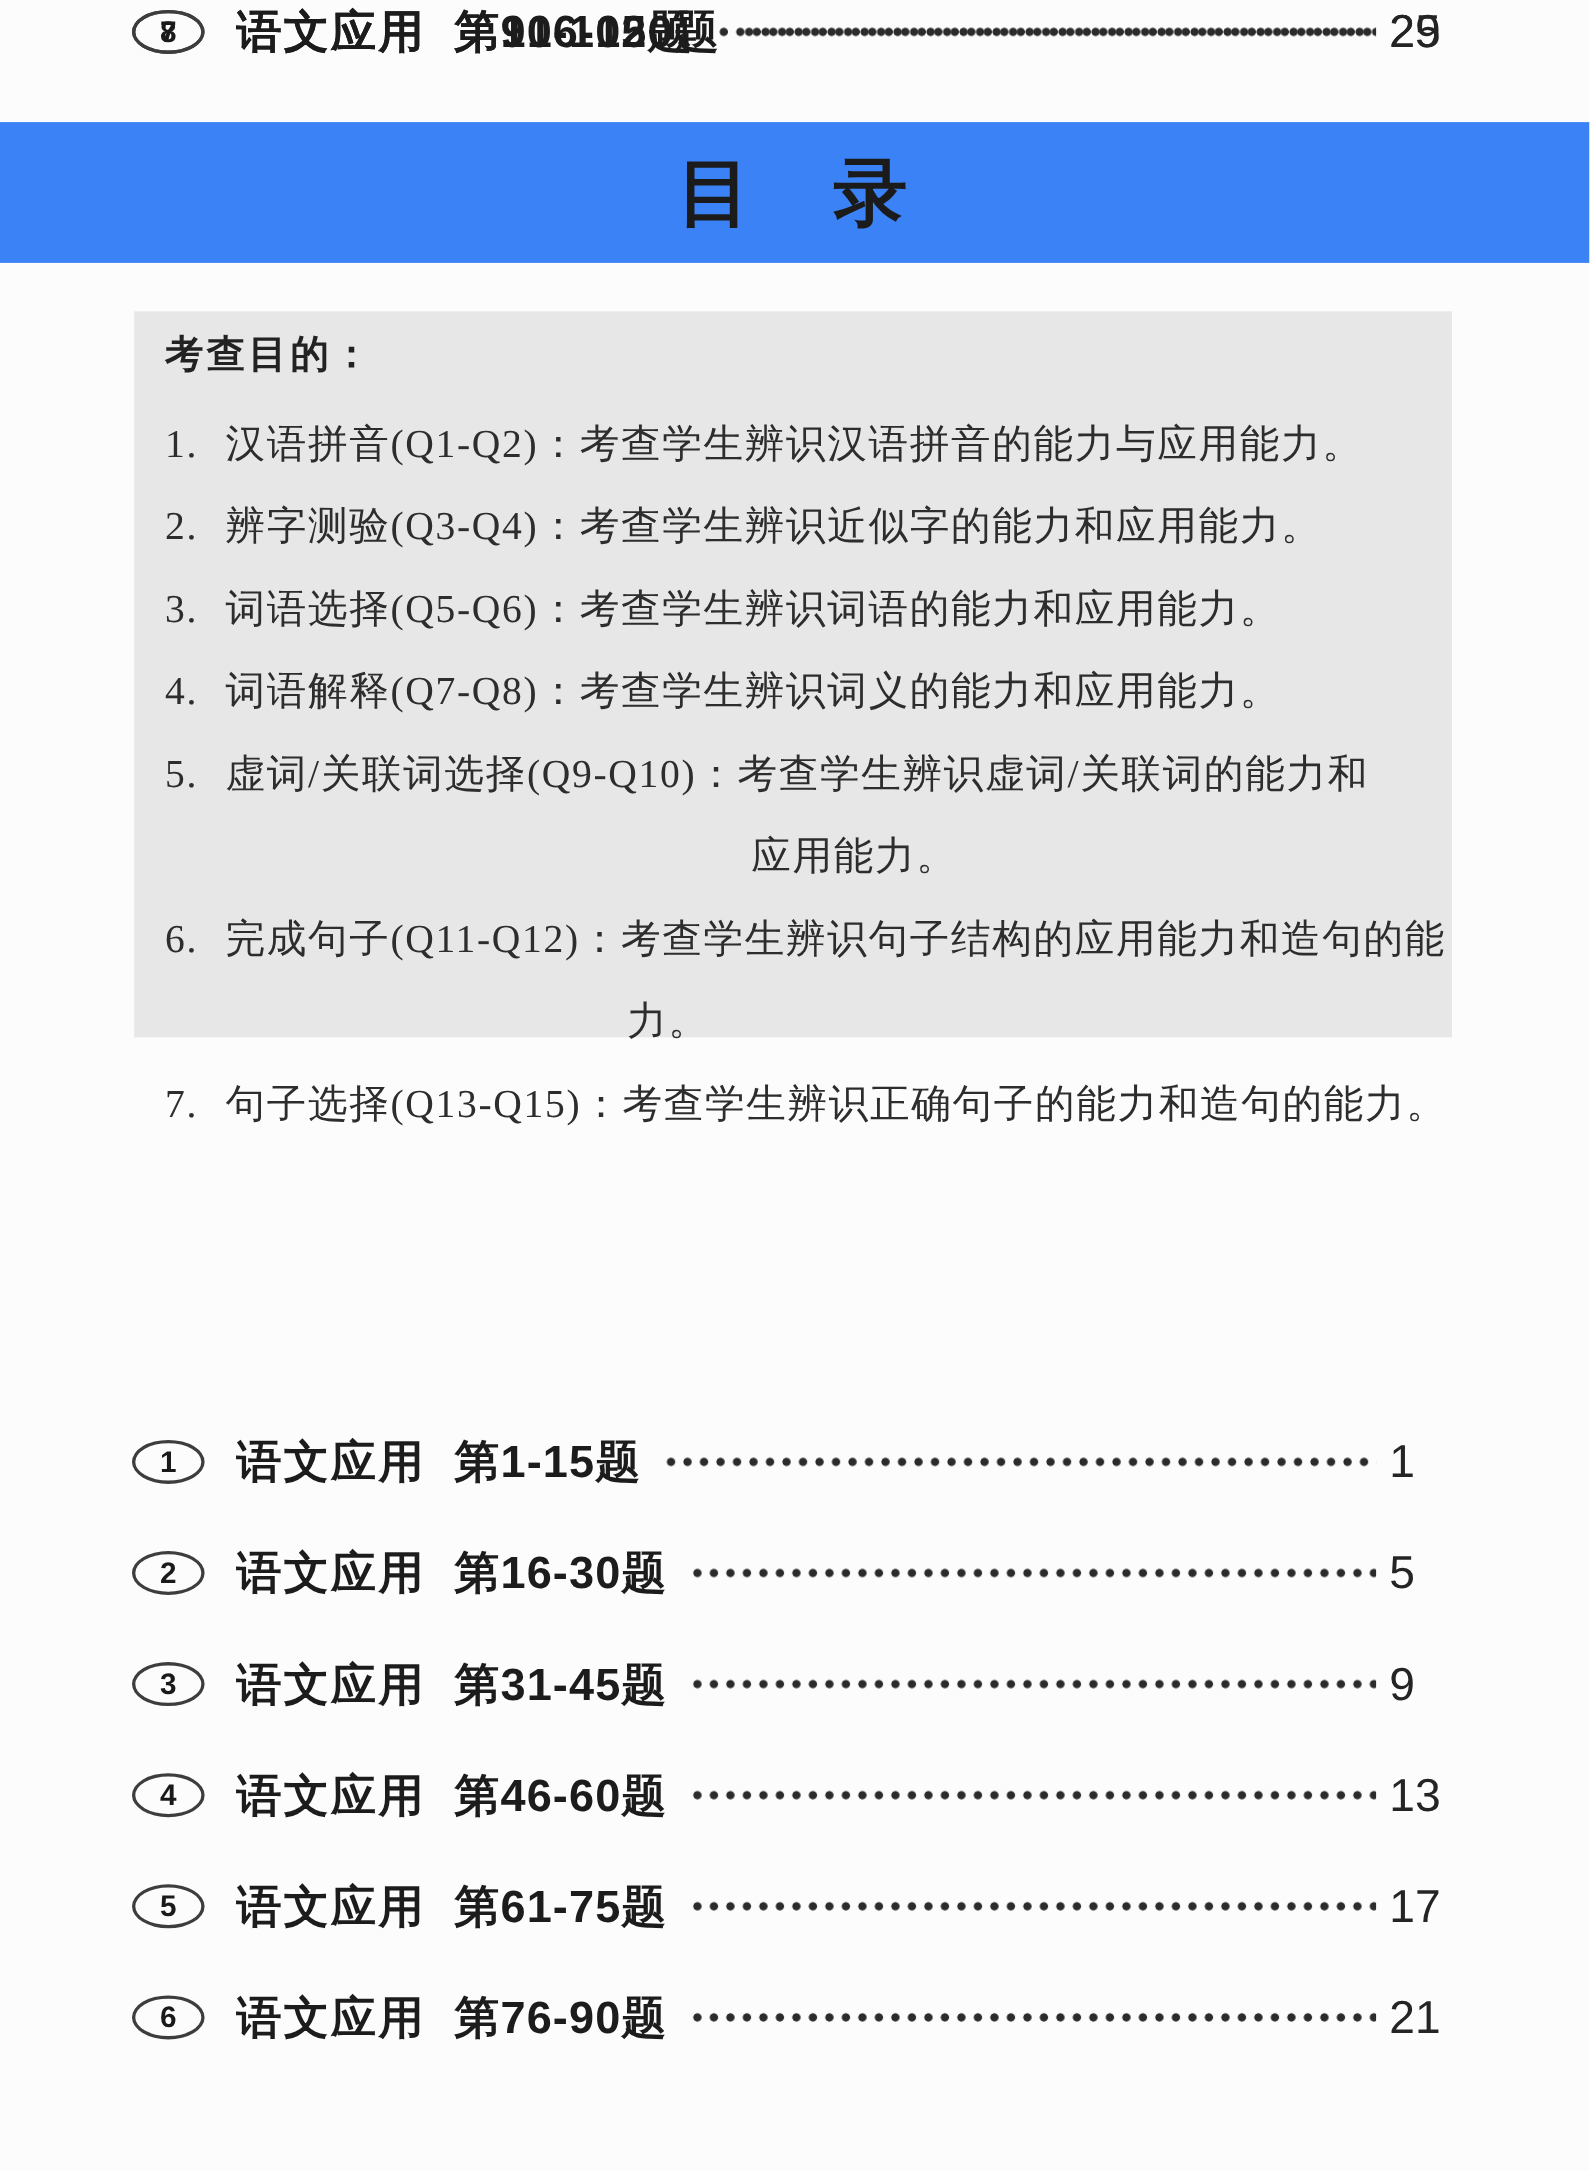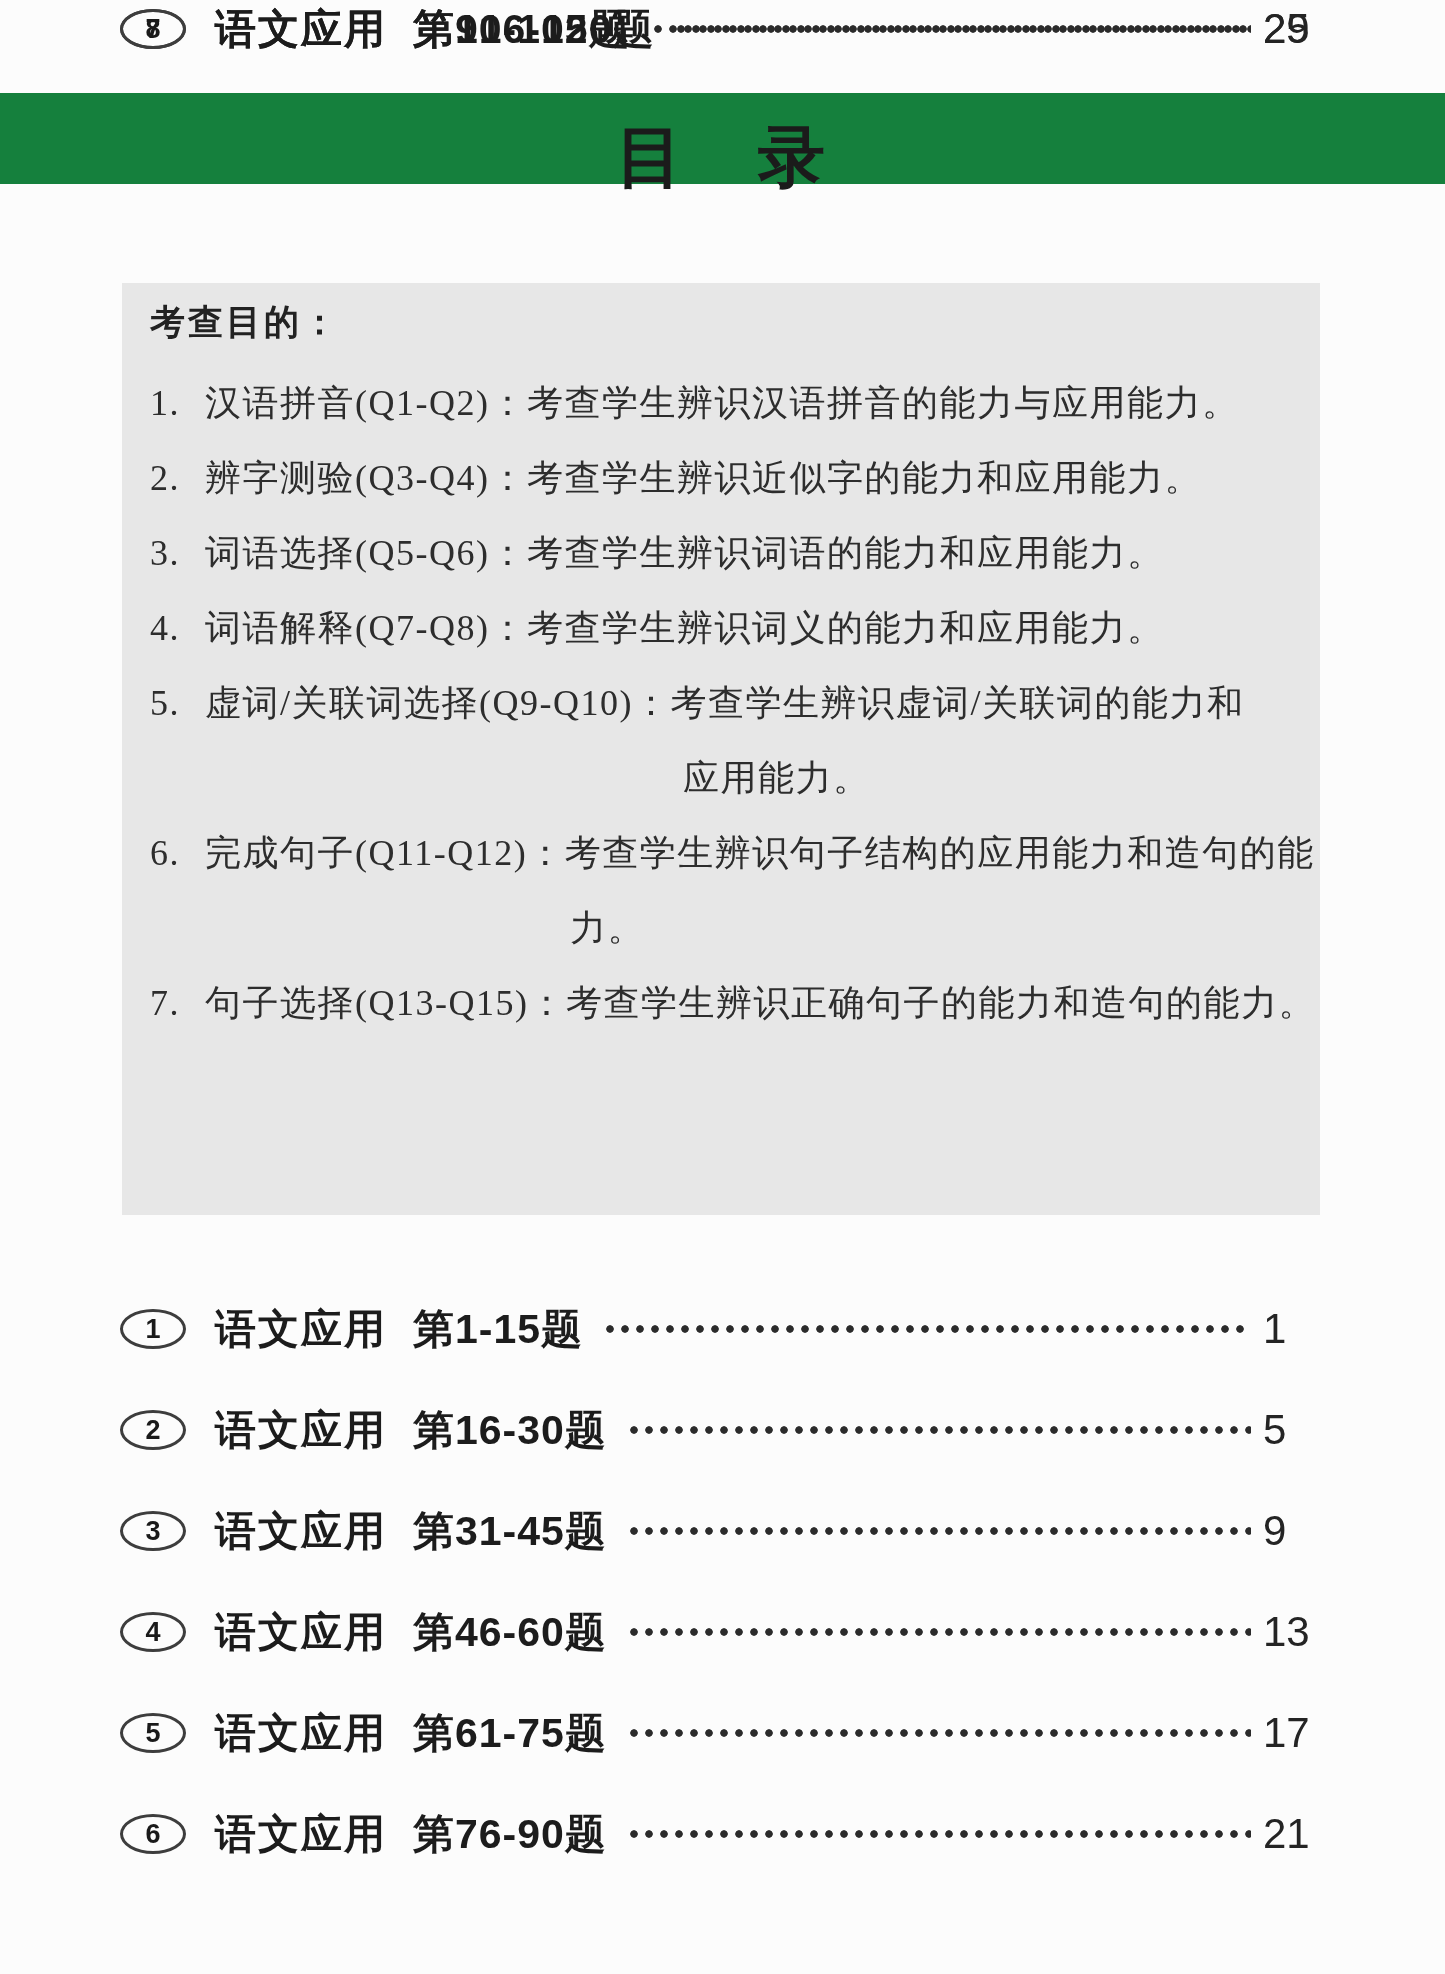--- a/index.html
+++ b/index.html
@@ -11,40 +11,40 @@
     height: 1974px;
     background: #fcfcfc;
     overflow: hidden;
     font-family: "Liberation Sans", sans-serif;
     color: #1d1d1d;
   }
 
   
   .top-banner {
     position: absolute;
-    top: 93px; left: 0;
-    width: 100%; height: 91px;
-    background: #15803d;
+    top: 111px; left: 0;
+    width: 100%; height: 128px;
+    background: #3b82f6;
   }
   .banner-title {
     width: 100%;
     text-align: center;
     line-height: 128px;
     font-size: 67px;
     font-weight: 900;
     letter-spacing: 4px;
     color: #1b1b1b;
     font-family: "DejaVu Sans", sans-serif;
   }
 
   
   .objectives {
     position: absolute;
     left: 122px; top: 283px;
-    width: 1198px; height: 932px;
+    width: 1198px; height: 660px;
     background: #e7e7e7;
     box-sizing: border-box;
     padding-top: 16px;
     font-family: "Liberation Serif", serif;
     color: #2d2d2d;
   }
   .obj-heading {
     margin-left: 28px;
     height: 48px;
     line-height: 48px;

